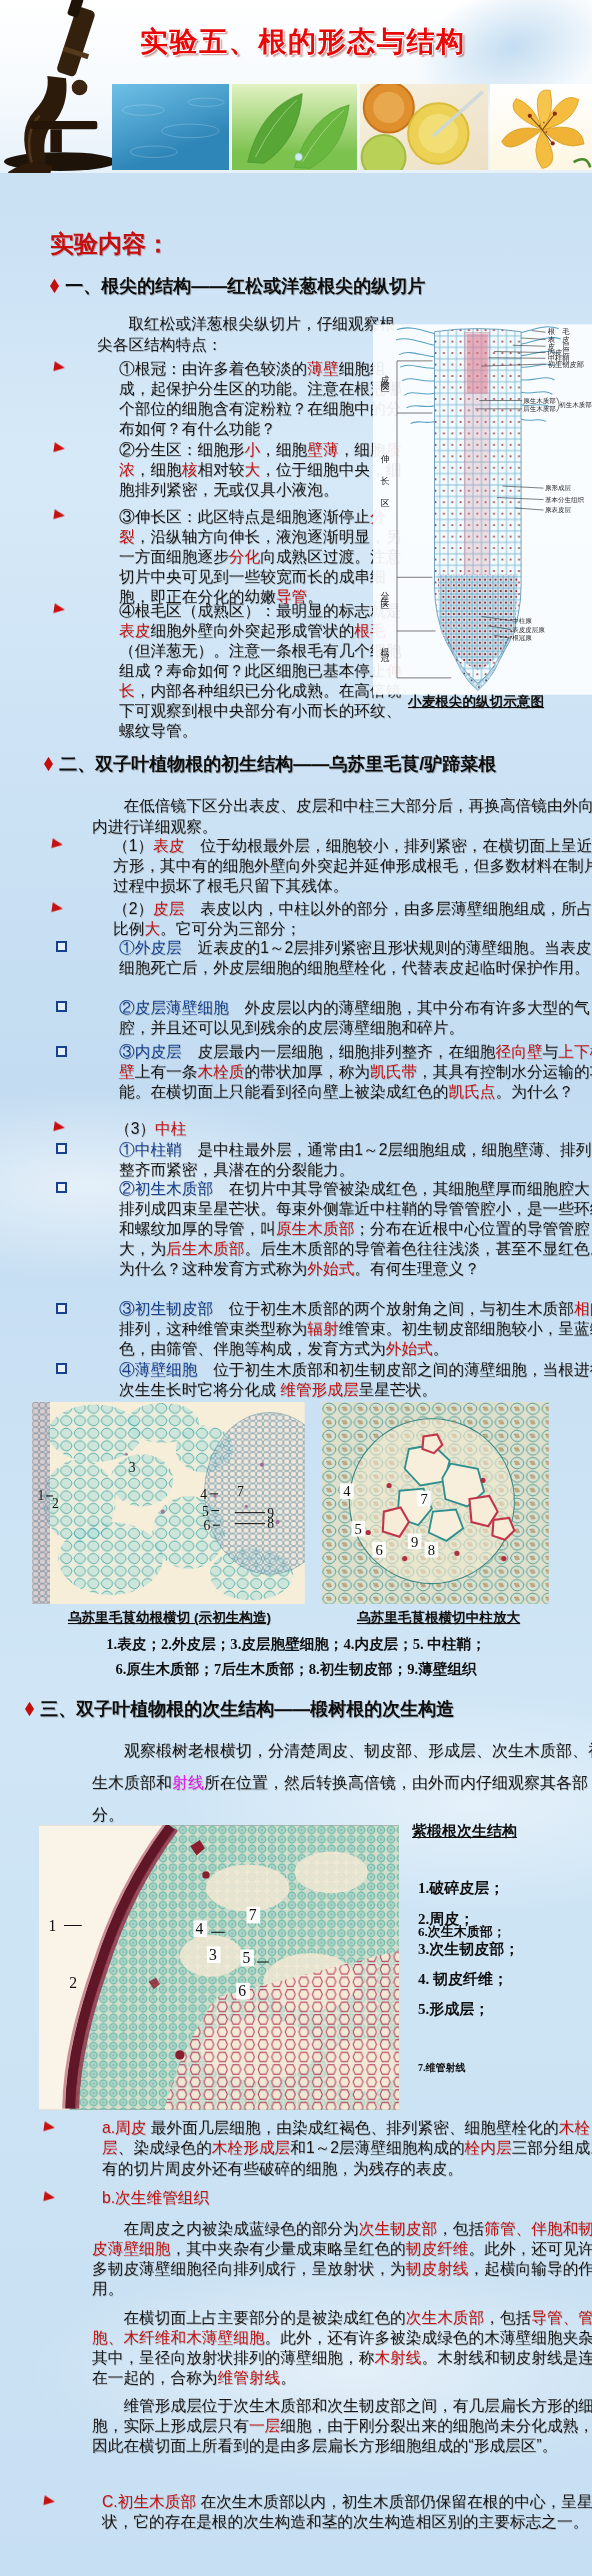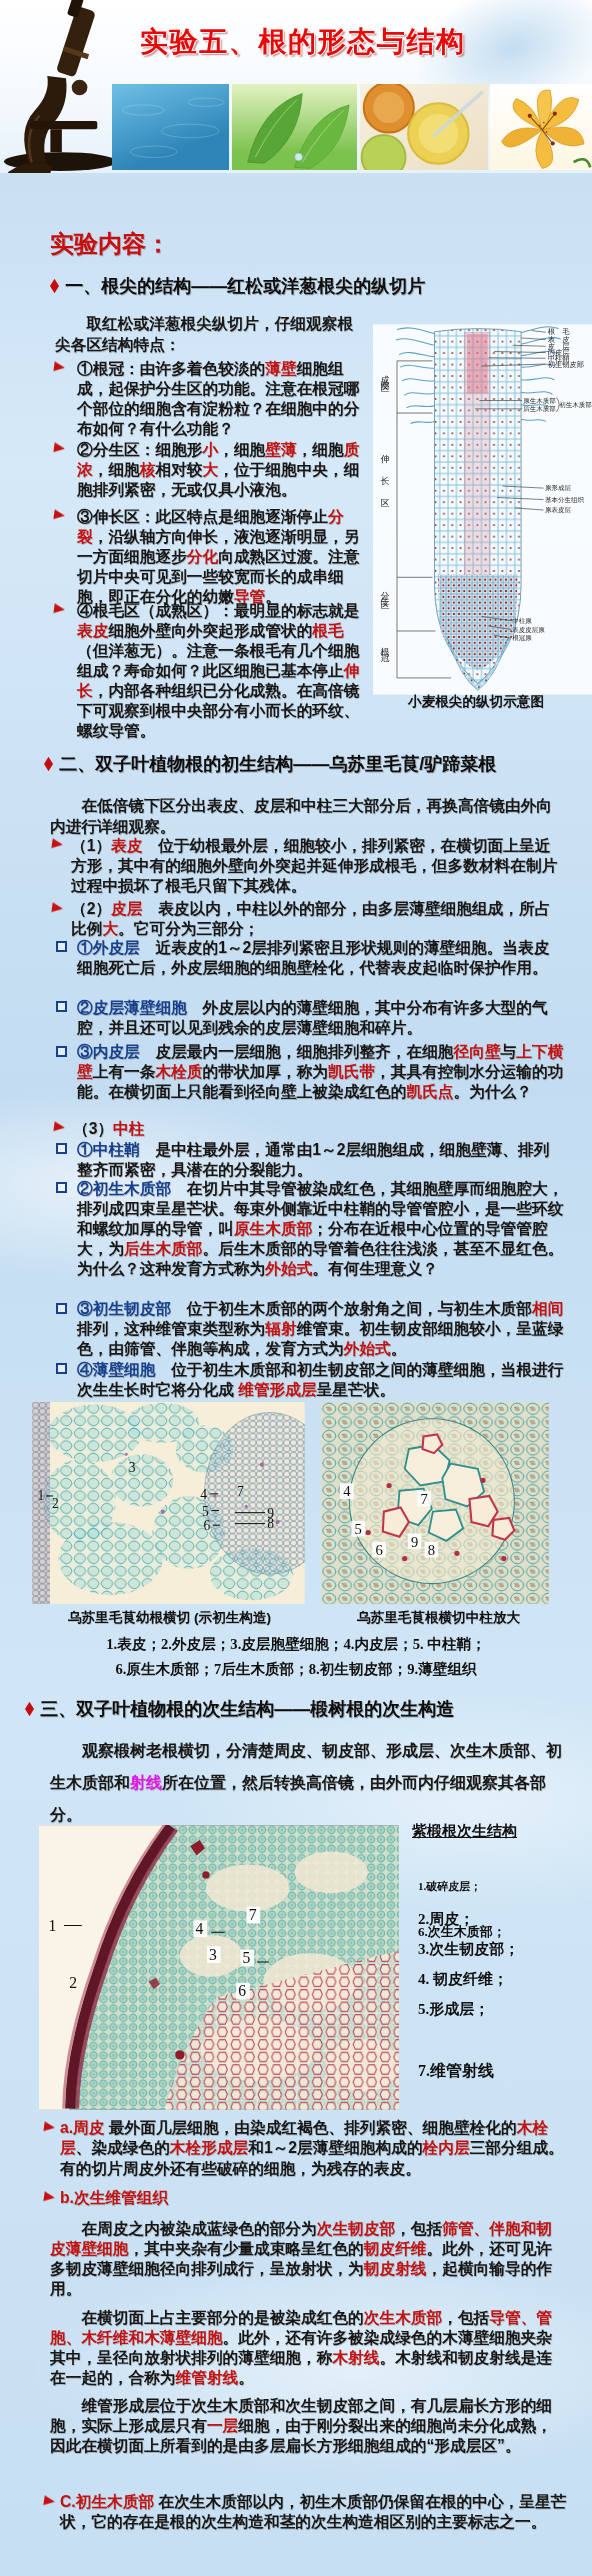--- a/index.html
+++ b/index.html
@@ -4,31 +4,31 @@
 <style>
   html,body{margin:0;padding:0;background:#9db8cc;}
   #page{position:relative;width:592px;height:2576px;margin:0 auto;overflow:hidden;
     font-family:"Liberation Sans",sans-serif;
     background:
       radial-gradient(ellipse 366px 136px at 15% 46%, rgba(255,255,255,.55), rgba(255,255,255,0) 70%),
       radial-gradient(ellipse 418px 157px at 80% 70%, rgba(255,255,255,.45), rgba(255,255,255,0) 70%),
       radial-gradient(ellipse 470px 157px at 60% 92%, rgba(255,255,255,.5), rgba(255,255,255,0) 70%),
       linear-gradient(180deg,#e9f4fc 0%,#c9e0f3 7%,#d6e9f8 18%,#c3dcf1 42%,#d0e6f6 66%,#c7dff2 100%);}
   .abs{position:absolute;}
-  .rich{font-weight:bold;font-size:15.7px;line-height:20px;color:#171717;
-    text-shadow:0.8px 0.8px 0.5px rgba(110,110,110,.35);}
+  .rich{font-weight:normal;font-size:15.7px;line-height:20px;color:#171717;
+    text-shadow:0.8px 0.8px 0.5px rgba(110,110,110,.35);margin-left:42px;}
   .ck{color:#171717}.cr{color:#c41212}.cb{color:#17418f}.cm{color:#e513e5}
   .arr{width:0;height:0;border-left:11.5px solid #c41111;border-top:5.7px solid transparent;
     border-bottom:5.7px solid transparent;transform:rotate(8deg);
     filter:drop-shadow(0.5px 0.5px 0 rgba(255,255,255,.8));}
   .sq{width:7.3px;height:7.3px;border:2.1px solid #17418f;background:rgba(242,248,255,.65);}
   .sec-h{display:flex;align-items:center;gap:6.3px;font-size:18px;font-weight:bold;color:#0e0e0e;
     white-space:nowrap;text-shadow:1px 1px 0.5px rgba(100,100,100,.45);}
   .dia{width:9px;height:14.6px;background:#c40d0d;clip-path:polygon(50% 0,100% 50%,50% 100%,0 50%);flex:none;}
-  .cap{font-weight:bold;color:#101010;text-align:center;text-shadow:0.5px 0.5px 0.5px rgba(120,120,120,.35);}
+  .cap{font-weight:bold;color:#101010;text-align:center;text-shadow:0.5px 0.5px 0.5px rgba(120,120,120,.35);text-decoration:underline;}
   .kai{font-family:"Liberation Serif",serif;font-weight:bold;color:#101010;}
   .zone{writing-mode:vertical-rl;text-orientation:upright;font-family:"Liberation Serif",serif;
     color:#222;font-size:9px;}
 </style>
 </head>
 <body>
 
 <div id="page">
 
   <div id="banner" class="abs" style="left:0;top:0;width:592px;height:173px;background:linear-gradient(180deg,#ffffff 0%,#f4f9fd 60%,#e6f1fa 100%);">
@@ -436,27 +436,27 @@
       <text x="58" y="312">2</text>
       <text x="326" y="258">3</text>
       <text x="300" y="208">4</text>
       <text x="390" y="264">5</text>
       <text x="382" y="328">6</text>
       <text x="402" y="182">7</text>
     </g>
   </svg>
 
   <div class="abs kai" style="left:412px;top:1822px;font-size:15px;text-decoration:underline;">紫椴根次生结构</div>
-  <div class="abs kai" style="left:418px;top:1879px;font-size:11px;">1.破碎皮层；</div>
+  <div class="abs kai" style="left:418px;top:1879px;font-size:15px;">1.破碎皮层；</div>
   <div class="abs kai" style="left:418px;top:1910px;font-size:15px;">2.周皮；</div>
   <div class="abs kai" style="left:418px;top:1940px;font-size:15px;">3.次生韧皮部；</div>
   <div class="abs kai" style="left:418px;top:1970px;font-size:15px;">4. 韧皮纤维；</div>
   <div class="abs kai" style="left:418px;top:2000px;font-size:15px;">5.形成层；</div>
   <div class="abs kai" style="left:418px;top:1923px;font-size:13px;">6.次生木质部；</div>
-  <div class="abs kai" style="left:418px;top:2061px;font-size:16px;">7.维管射线</div>
+  <div class="abs kai" style="left:418px;top:2061px;font-size:10px;">7.维管射线</div>
 
   <div class="abs arr" style="left:44px;top:2122px;"></div>
   <div class="abs rich" style="left:60px;top:2118px;width:504px;line-height:20.4px;"><span class="cr">a.周皮</span><span class="ck"> 最外面几层细胞，由染成红褐色、排列紧密、细胞壁栓化的</span><span class="cr">木栓层</span><span class="ck">、染成绿色的</span><span class="cr">木栓形成层</span><span class="ck">和1～2层薄壁细胞构成的</span><span class="cr">栓内层</span><span class="ck">三部分组成。有的切片周皮外还有些破碎的细胞，为残存的表皮。</span></div>
 
   <div class="abs arr" style="left:44px;top:2192px;"></div>
   <div class="abs rich" style="left:60px;top:2188px;width:313px;"><span class="cr">b.次生维管组织</span></div>
 
   <div class="abs rich" style="left:50px;top:2219px;width:514px;"><span class="ck">　　在周皮之内被染成蓝绿色的部分为</span><span class="cr">次生韧皮部</span><span class="ck">，包括</span><span class="cr">筛管、伴胞和韧皮薄壁细胞</span><span class="ck">，其中夹杂有少量成束略呈红色的</span><span class="cr">韧皮纤维</span><span class="ck">。此外，还可见许多韧皮薄壁细胞径向排列成行，呈放射状，为</span><span class="cr">韧皮射线</span><span class="ck">，起横向输导的作用。</span></div>
   <div class="abs rich" style="left:50px;top:2308px;width:514px;"><span class="ck">　　在横切面上占主要部分的是被染成红色的</span><span class="cr">次生木质部</span><span class="ck">，包括</span><span class="cr">导管、管胞、木纤维和木薄壁细胞</span><span class="ck">。此外，还有许多被染成绿色的木薄壁细胞夹杂其中，呈径向放射状排列的薄壁细胞，称</span><span class="cr">木射线</span><span class="ck">。木射线和韧皮射线是连在一起的，合称为</span><span class="cr">维管射线</span><span class="ck">。</span></div>
   <div class="abs rich" style="left:50px;top:2396px;width:514px;"><span class="ck">　　维管形成层位于次生木质部和次生韧皮部之间，有几层扁长方形的细胞，实际上形成层只有</span><span class="cr">一层</span><span class="ck">细胞，由于刚分裂出来的细胞尚未分化成熟，因此在横切面上所看到的是由多层扁长方形细胞组成的“形成层区”。</span></div>

